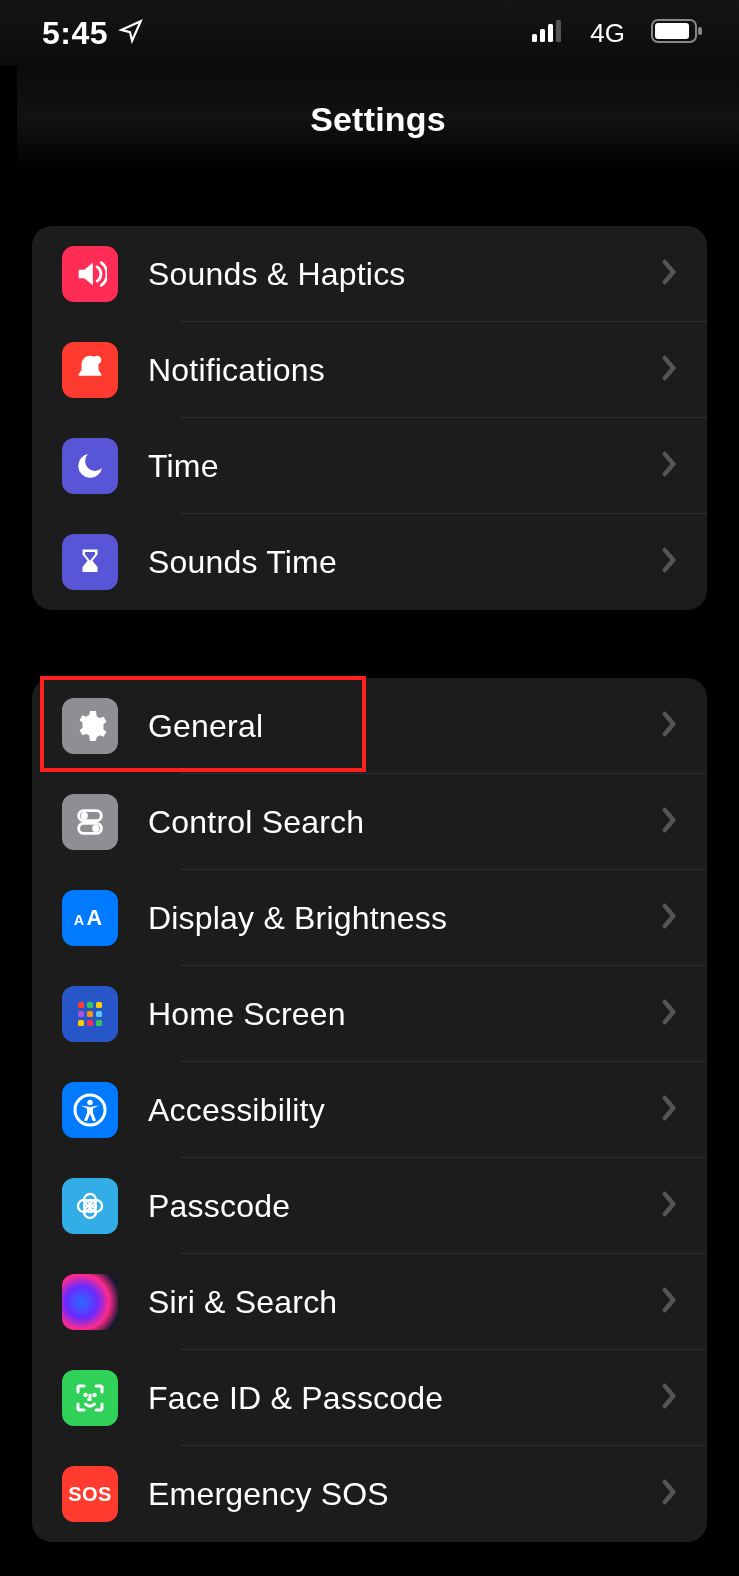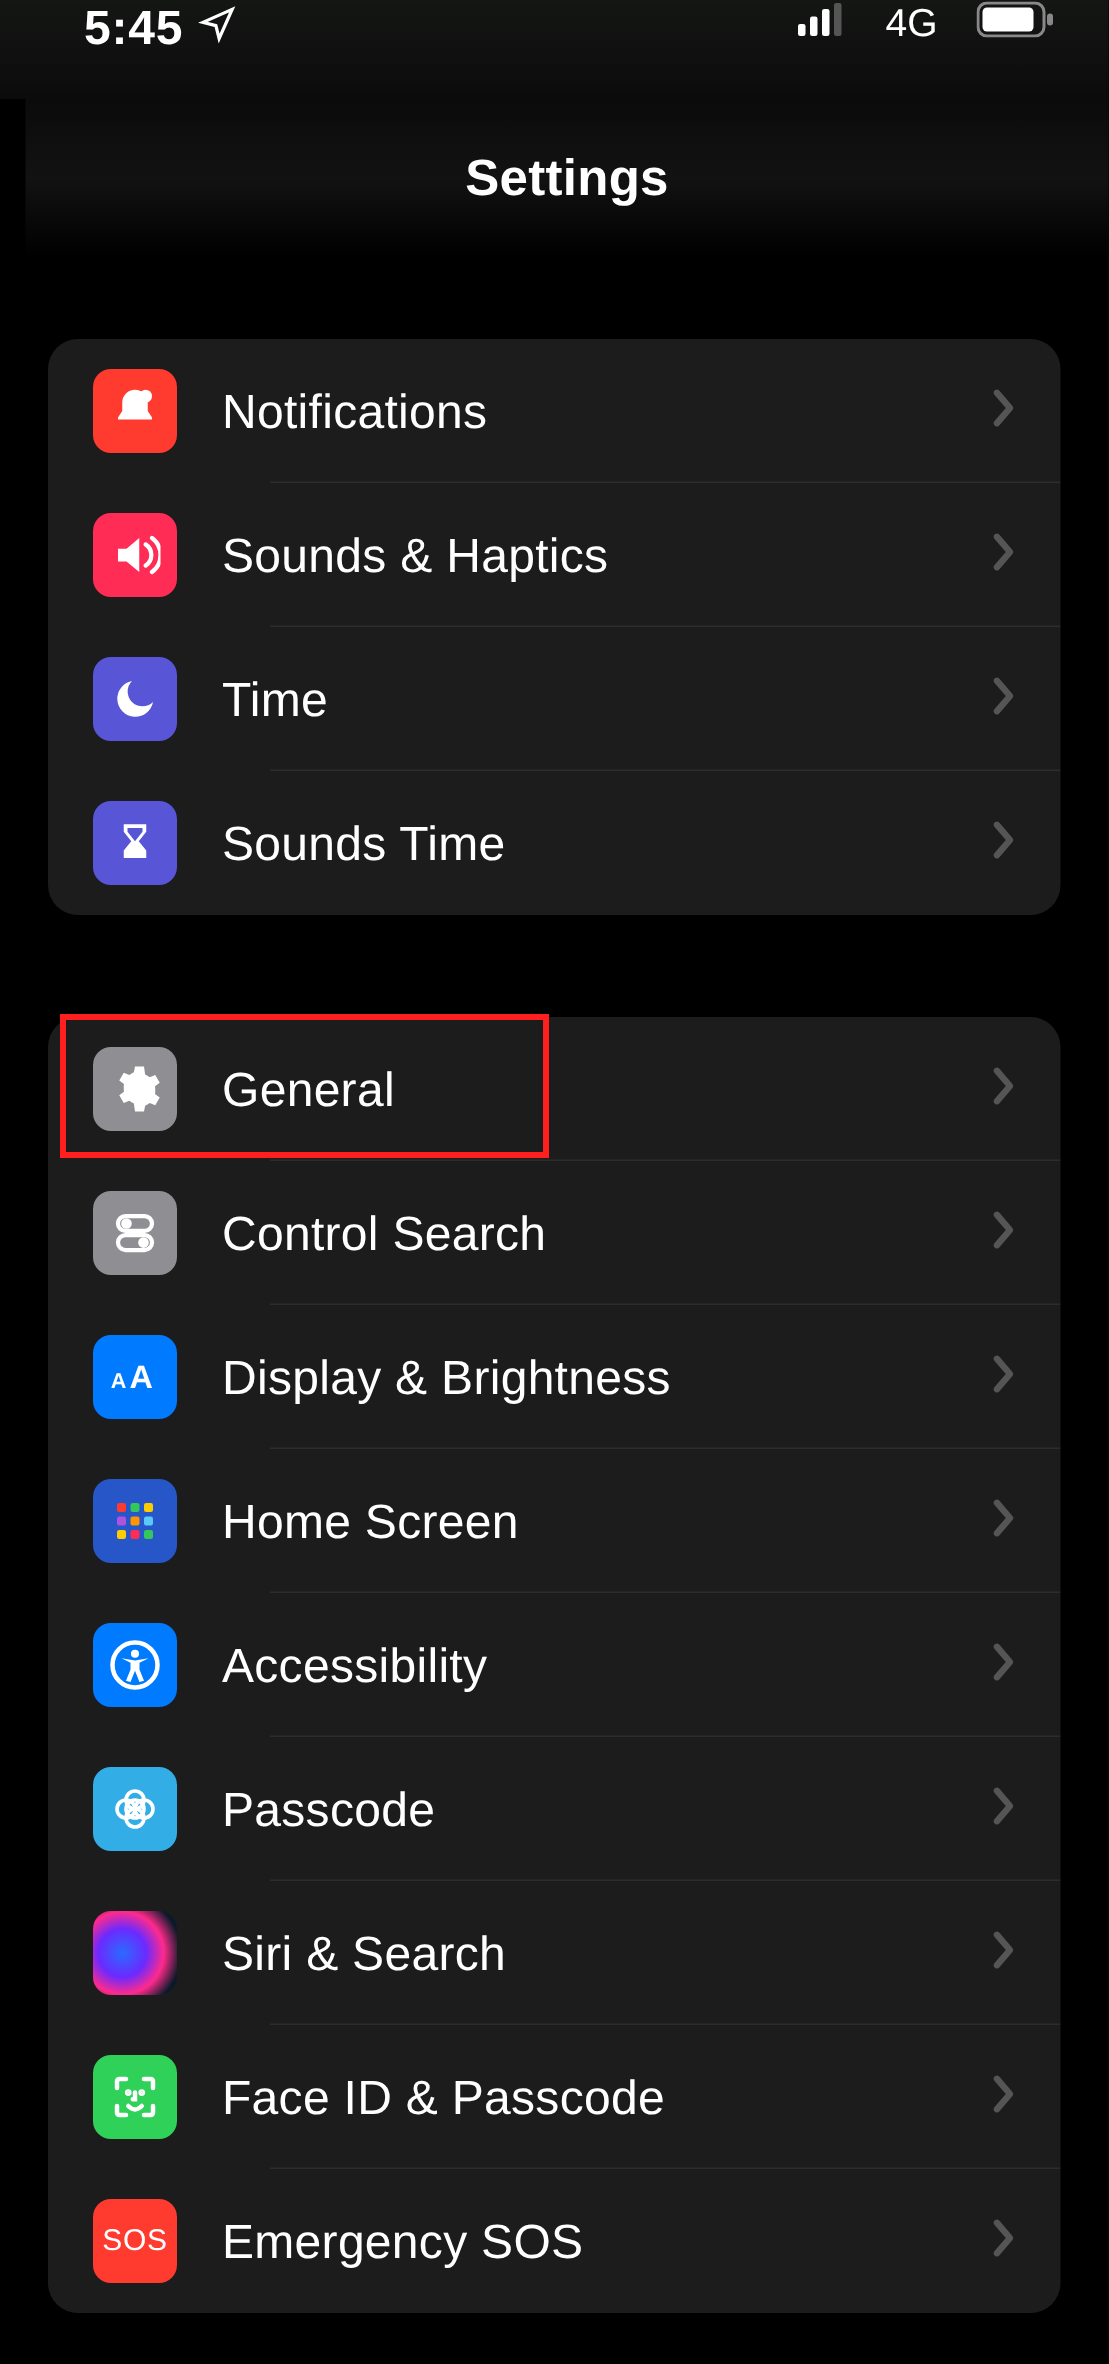--- a/index.html
+++ b/index.html
@@ -1,17 +1,17 @@
 <!DOCTYPE html>
 <html><head>
 <meta charset="utf-8">
 <style>
   * { box-sizing: border-box; margin: 0; padding: 0; }
   html, body { width: 739px; height: 1576px; background: #000; font-family: -apple-system, 'Helvetica Neue', Arial, sans-serif; color: #fff; overflow: hidden; }
-  .status-bar { height: 66px; display: flex; align-items: flex-start; justify-content: space-between; padding: 0 36px 0 56px; background: linear-gradient(180deg, #141614 0%, #0b0b0b 100%); }
+  .status-bar { height: 66px; display: flex; align-items: center; justify-content: space-between; padding: 0 36px 0 42px; background: linear-gradient(180deg, #141614 0%, #0b0b0b 100%); }
   .status-left { display: flex; align-items: center; gap: 10px; font-size: 32px; font-weight: 600; letter-spacing: 0.5px; }
   .status-right { display: flex; align-items: center; gap: 26px; }
   .nav-header { height: 106px; display: flex; align-items: center; justify-content: center; background: linear-gradient(180deg, #0b0b0b 0%, #121212 50%, #000 100%); margin-left: 17px; }
   .nav-title { font-size: 34px; font-weight: 600; letter-spacing: 0.2px; }
   .content { padding: 0 0 0 0; }
   .spacer-a { height: 54px; }
   .spacer-b { height: 68px; }
   .group { margin: 0 32px; background: #1c1c1d; border-radius: 20px; overflow: hidden; }
   .row { display: flex; align-items: center; height: 96px; padding: 0 20px 0 0; position: relative; cursor: pointer; }
   .row .icon-wrap { width: 56px; height: 56px; margin: 0 30px 0 30px; border-radius: 12px; display: flex; align-items: center; justify-content: center; flex-shrink: 0; }
@@ -24,21 +24,21 @@
   .bg-red { background: #ff3b30; }
   .bg-pink { background: #ff2d55; }
   .bg-indigo { background: #5856d6; }
   .bg-gray { background: #8e8e93; }
   .bg-blue { background: #007aff; }
   .bg-cyan { background: #32ade6; }
   .bg-green { background: #30d158; }
   .bg-homescreen { background: #2756c9; }
   .bg-siri { background: radial-gradient(circle at 35% 50%, #2a6bff 0%, #6b2aff 35%, #ff2a8c 60%, #0b1a2a 85%); }
   .bg-sosred { background: #ff3b30; }
-  .sos-text { color:#fff; font-weight:400; font-size:20px; letter-spacing:0.5px; }
+  .sos-text { color:#fff; font-weight:700; font-size:20px; letter-spacing:0.5px; }
 </style>
 </head>
 <body>
 
 <div class="status-bar">
   <div class="status-left">
     <span>5:45</span>
     <span>
       <svg width="26" height="26" viewBox="0 0 24 24" fill="none" stroke="#fff" stroke-width="2">
         <path d="M3 11 L21 3 L13 21 L11 13 Z" fill="none"></path>
@@ -68,44 +68,44 @@
 <div class="nav-header">
   <div class="nav-title">Settings</div>
 </div>
 
 <div class="content">
   <div class="spacer-a"></div>
 
   <div class="group">
 
     <div class="row">
-      <div class="icon-wrap bg-red">
-        <svg width="34" height="34" viewBox="0 0 24 24" fill="#fff">
-          <path d="M12 2a6 6 0 0 0-6 6v4l-2 3v1h16v-1l-2-3V8a6 6 0 0 0-6-6z"></path>
-          <circle cx="17" cy="5" r="3" fill="#fff"></circle>
-        </svg>
-      </div>
-      <div class="label">Notifications</div>
-      <span class="chevron">
-        <svg width="16" height="26" viewBox="0 0 10 18" fill="none" stroke="#555" stroke-width="3" stroke-linecap="round" stroke-linejoin="round">
-            <path d="M2 2 L8 9 L2 16"></path>
-          </svg>
-      </span>
-      <div class="sep"></div>
-    </div>
-
-    <div class="row">
       <div class="icon-wrap bg-pink">
         <svg width="34" height="34" viewBox="0 0 24 24" fill="#fff">
           <path d="M4 9v6h4l6 5V4L8 9H4z"></path>
           <path d="M17 7a6 6 0 0 1 0 10" fill="none" stroke="#fff" stroke-width="2" stroke-linecap="round"></path>
           <path d="M20 4a10 10 0 0 1 0 16" fill="none" stroke="#fff" stroke-width="2" stroke-linecap="round"></path>
         </svg>
       </div>
       <div class="label">Sounds &amp; Haptics</div>
+      <span class="chevron">
+        <svg width="16" height="26" viewBox="0 0 10 18" fill="none" stroke="#555" stroke-width="3" stroke-linecap="round" stroke-linejoin="round">
+            <path d="M2 2 L8 9 L2 16"></path>
+          </svg>
+      </span>
+      <div class="sep"></div>
+    </div>
+
+    <div class="row">
+      <div class="icon-wrap bg-red">
+        <svg width="34" height="34" viewBox="0 0 24 24" fill="#fff">
+          <path d="M12 2a6 6 0 0 0-6 6v4l-2 3v1h16v-1l-2-3V8a6 6 0 0 0-6-6z"></path>
+          <circle cx="17" cy="5" r="3" fill="#fff"></circle>
+        </svg>
+      </div>
+      <div class="label">Notifications</div>
       <span class="chevron">
         <svg width="16" height="26" viewBox="0 0 10 18" fill="none" stroke="#555" stroke-width="3" stroke-linecap="round" stroke-linejoin="round">
             <path d="M2 2 L8 9 L2 16"></path>
           </svg>
       </span>
       <div class="sep"></div>
     </div>
 
     <div class="row">
       <div class="icon-wrap bg-indigo">

